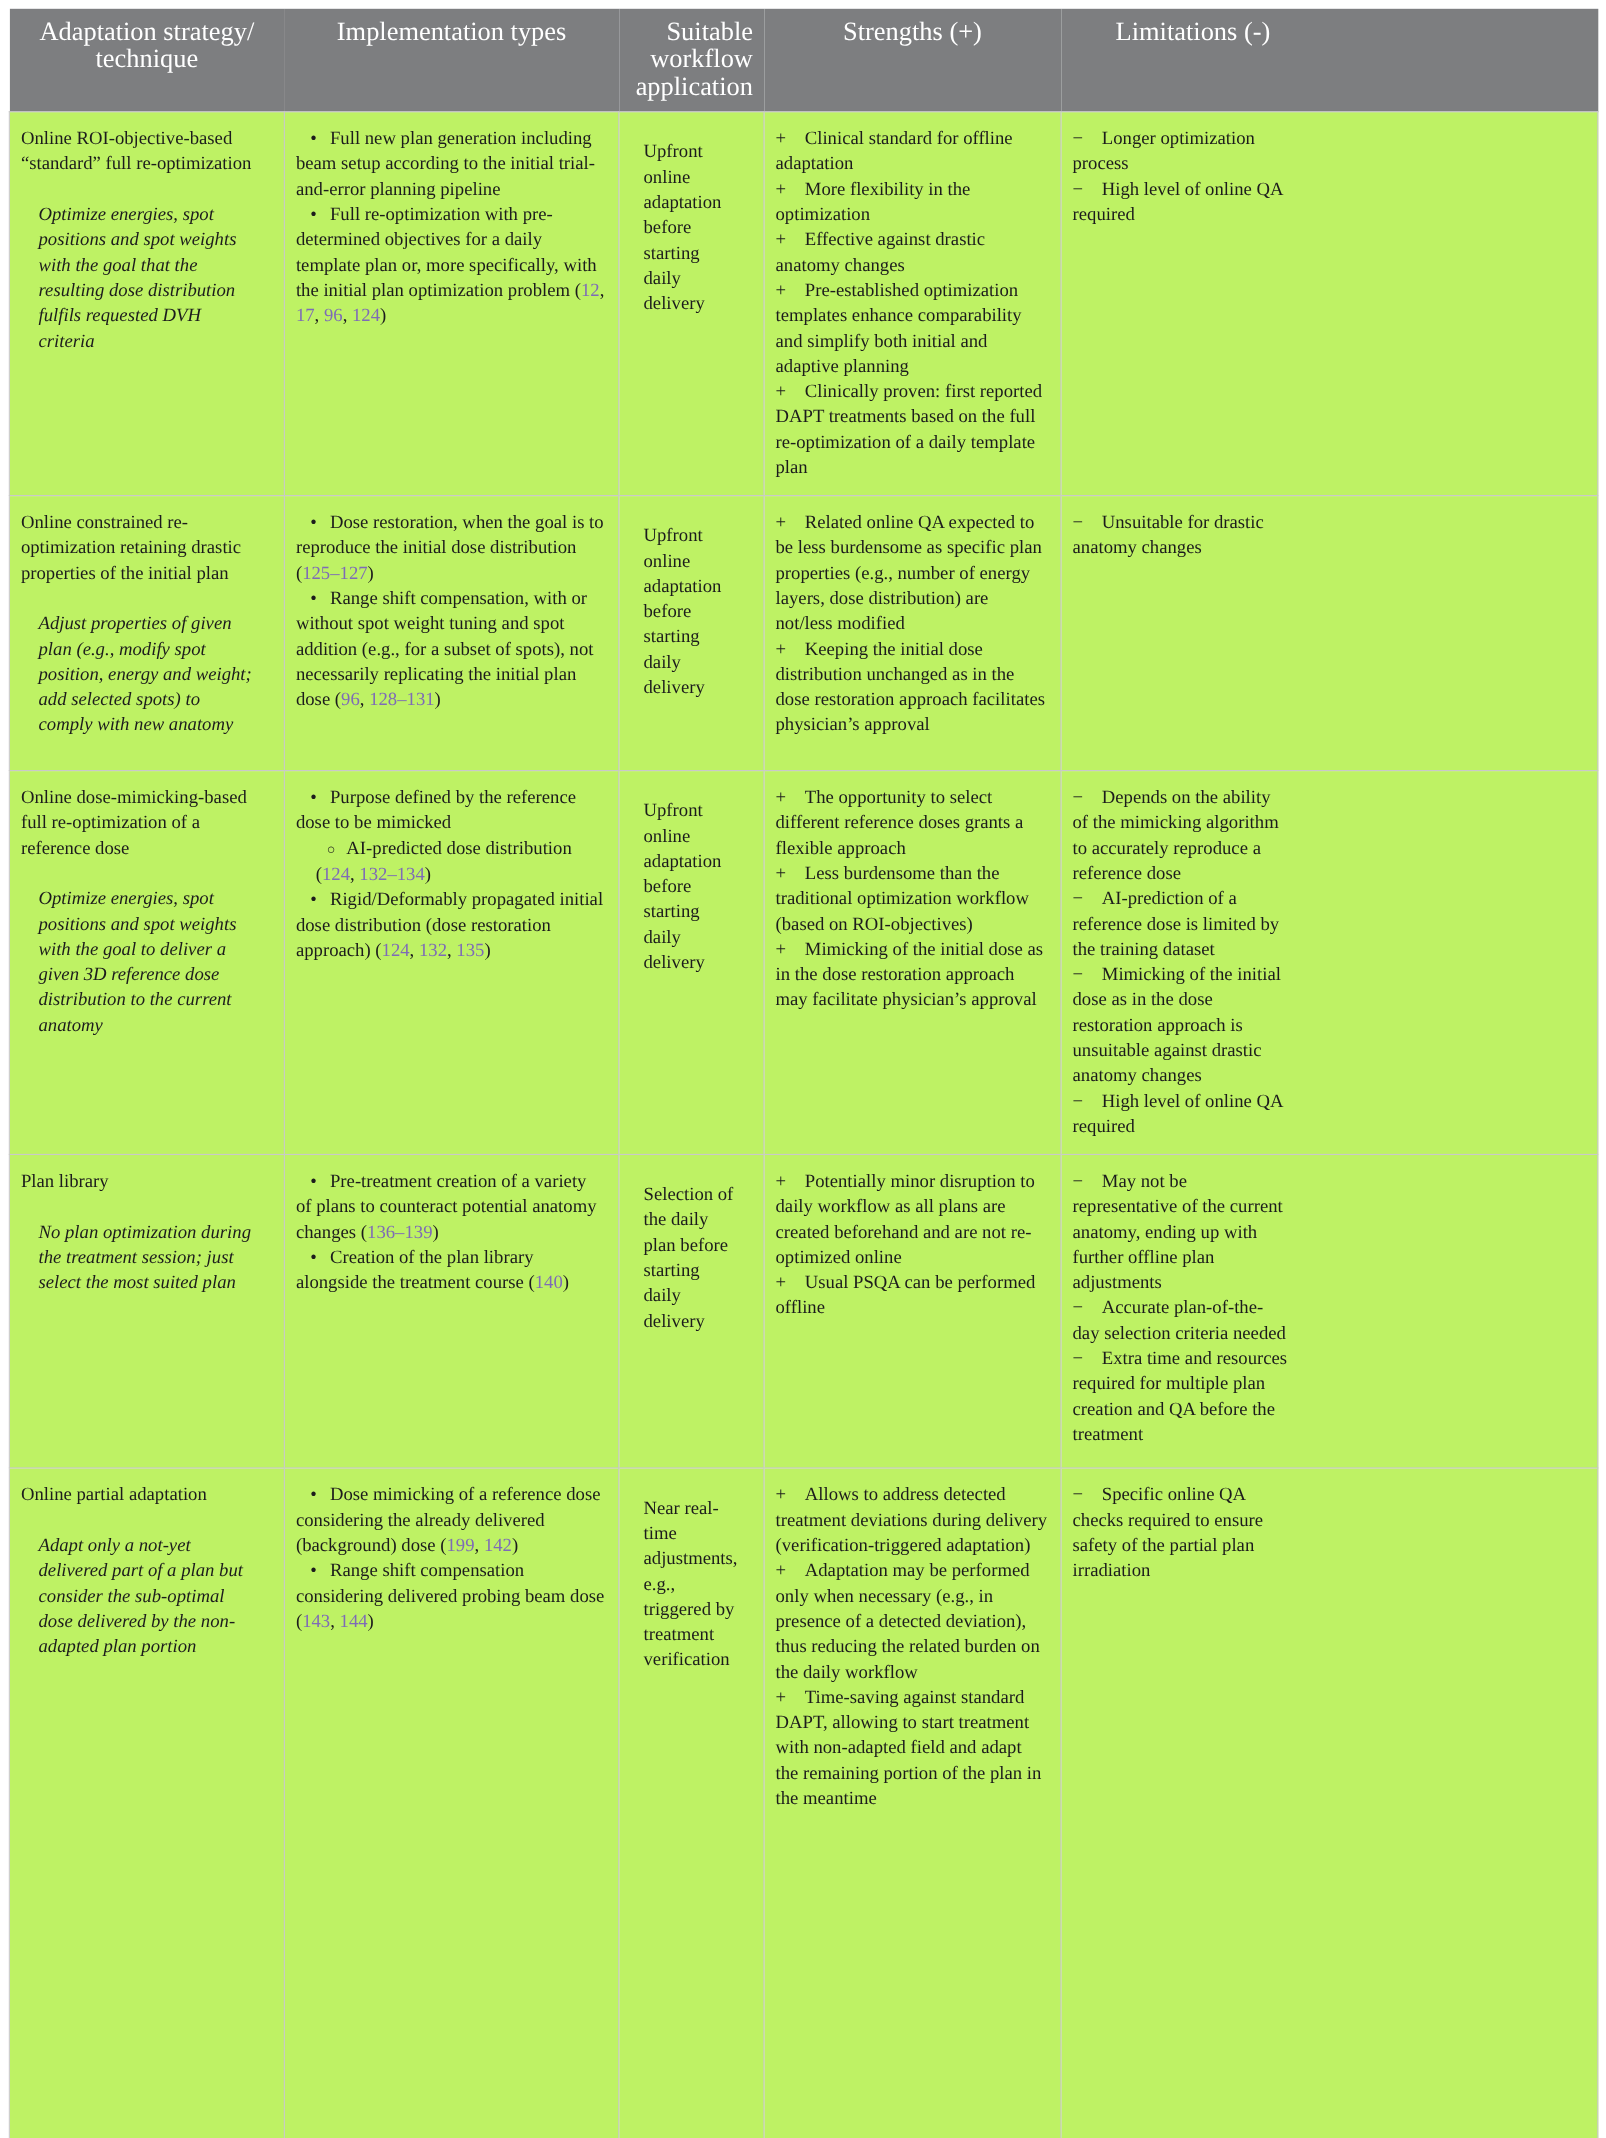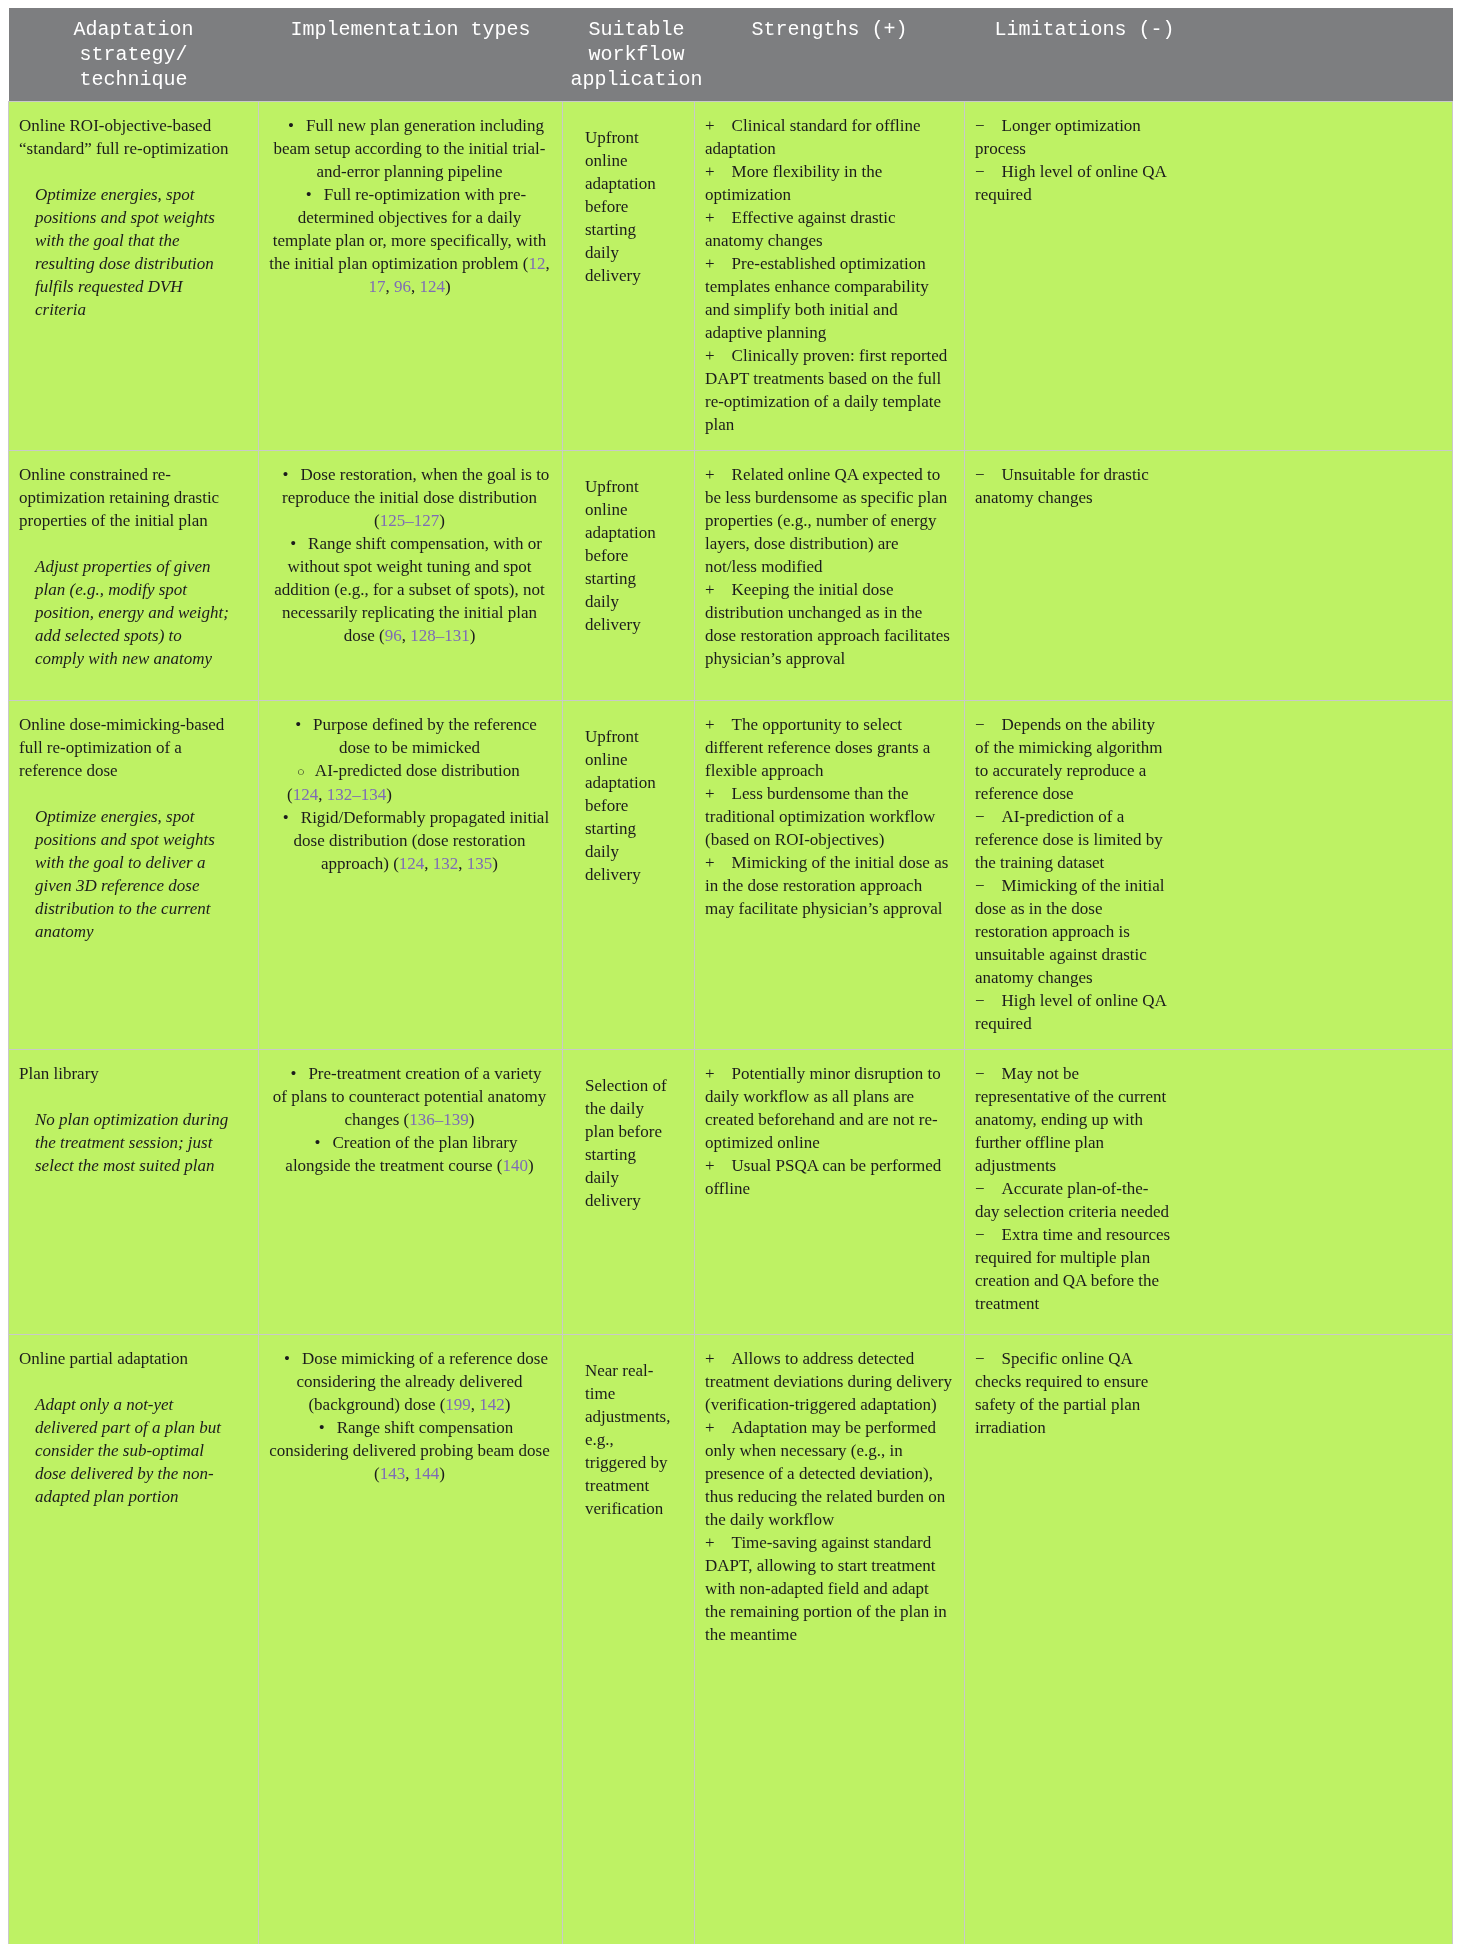--- a/index.html
+++ b/index.html
@@ -15,23 +15,23 @@
   .page{padding:8px;}
   table{border-collapse:collapse;width:1444px;table-layout:fixed;}
   col.c1{width:250px}
   col.c2{width:304px}
   col.c3{width:132px}
   col.c4{width:270px}
   col.c5{width:488px}
   thead th{
     background:var(--header-bg);
     color:var(--header-text);
-    font-family:Liberation Mono, monospace;
+    font-family:Liberation Serif, serif;
     font-weight:400;
-    font-size:20px;
+    font-size:24px;
     line-height:25px;
     padding:9px 10px;
     vertical-align:top;
     text-align:center;
     white-space:pre-line;
     border:0;
   }
   th.th-workflow{text-align:right;padding-left:8px;}
   th.th-limitations{padding-right:258px;}
   td{
@@ -45,21 +45,21 @@
   tr.row-0 td{height:332px}
   tr.row-1 td{height:218px}
   tr.row-2 td{height:328px}
   tr.row-3 td{height:285px}
   tr.row-4 td{height:683px}
   .strategy-title{margin:0 0 23px 0;}
   .strategy-note{margin:16px;font-style:italic;}
   .wf-text{margin:12px;}
   .item{margin:0;}
   .item .mk{padding-right:12px;}
-  .item-bullet{text-indent:13px;text-align:center;}
+  .item-bullet{text-indent:13px;}
   .item-circle{padding-left:18px;text-indent:10px;}
   .item-circle .mk{font-size:13px;padding-right:10px;}
   .item-plus .mk,.item-minus .mk{padding-right:17px;}
   .cell-limitations .list{max-width:196px;}
   .ref{color:var(--ref);cursor:pointer;}
 </style>
 </head>
 <body>
 
 <div class="page">

